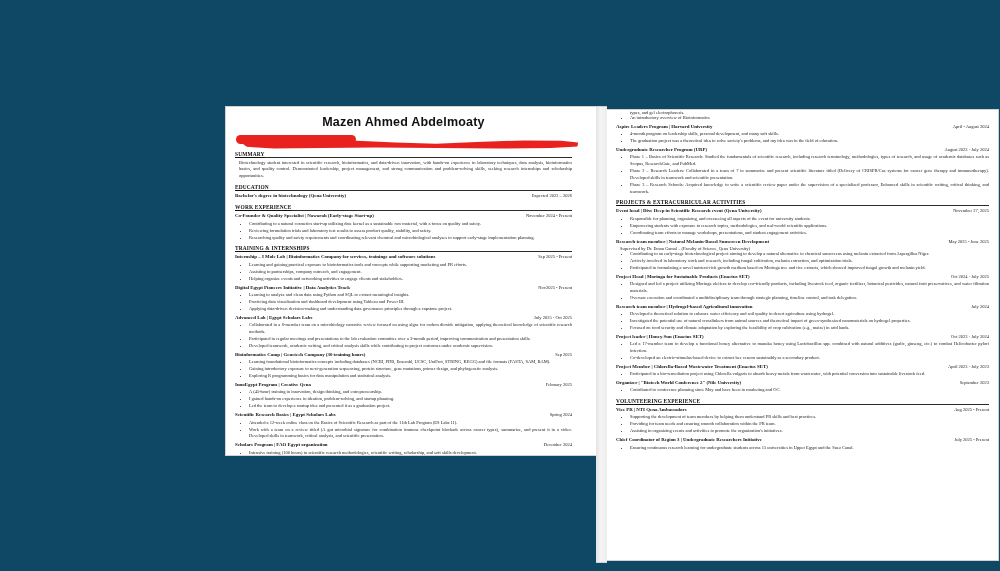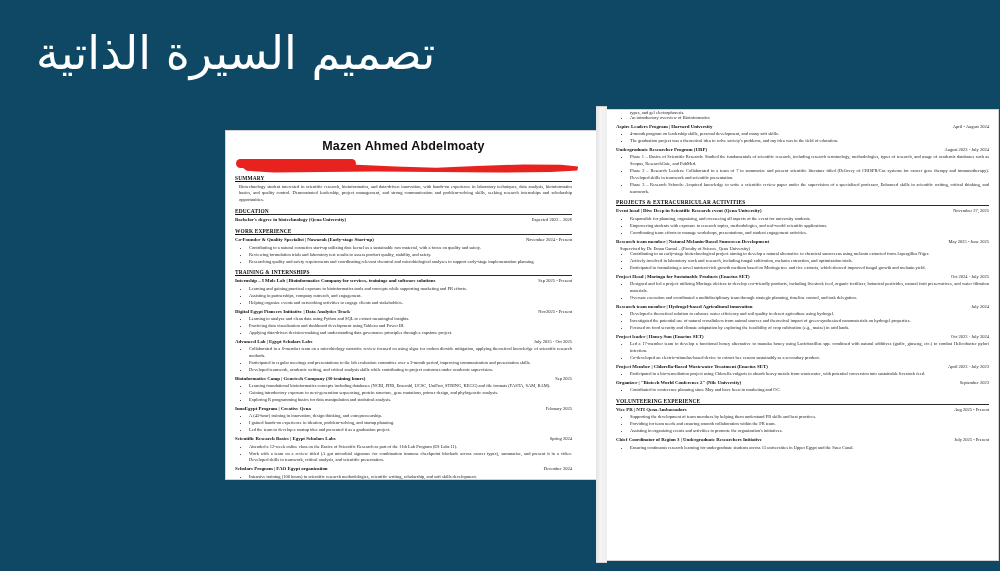--- a/index.html
+++ b/index.html
@@ -40,21 +40,20 @@
     background:#ffffff;
     position:relative;
     overflow:hidden;
     box-sizing:border-box;
   }
   .page.left{
     width:371px;height:350px;
     border:1px solid #d2d2d2;
     border-right:none;
     padding:7px 24px 0 9px;
-    margin-top:24px;
   }
   .seam{
     width:11px;height:455px;
     background:linear-gradient(to right,#e3e3e3 0%,#f4f4f4 40%,#ededed 100%);
     border-top:1px solid #d2d2d2;
     border-bottom:1px solid #d2d2d2;
     flex:none;
   }
   .page.right{
     width:392px;height:452px;
@@ -164,21 +163,20 @@
     font-size:4.5px;color:#1c1c1c;margin:0 0 0 14px;
     font-family:"Liberation Serif",serif;
     height:5px;overflow:hidden;
   }
 </style>
 </head>
 <body>
 
 <div id="slide">
 
-  <div class="slide-title">تصميم السيرة الذاتية</div>
 
   <div class="docs">
 
     <div class="page left">
 
       <div class="rname">Mazen Ahmed Abdelmoaty</div>
       <div class="contact-line">&nbsp;</div>
       <div class="redaction2"></div>
       <div class="redaction"></div>
 

